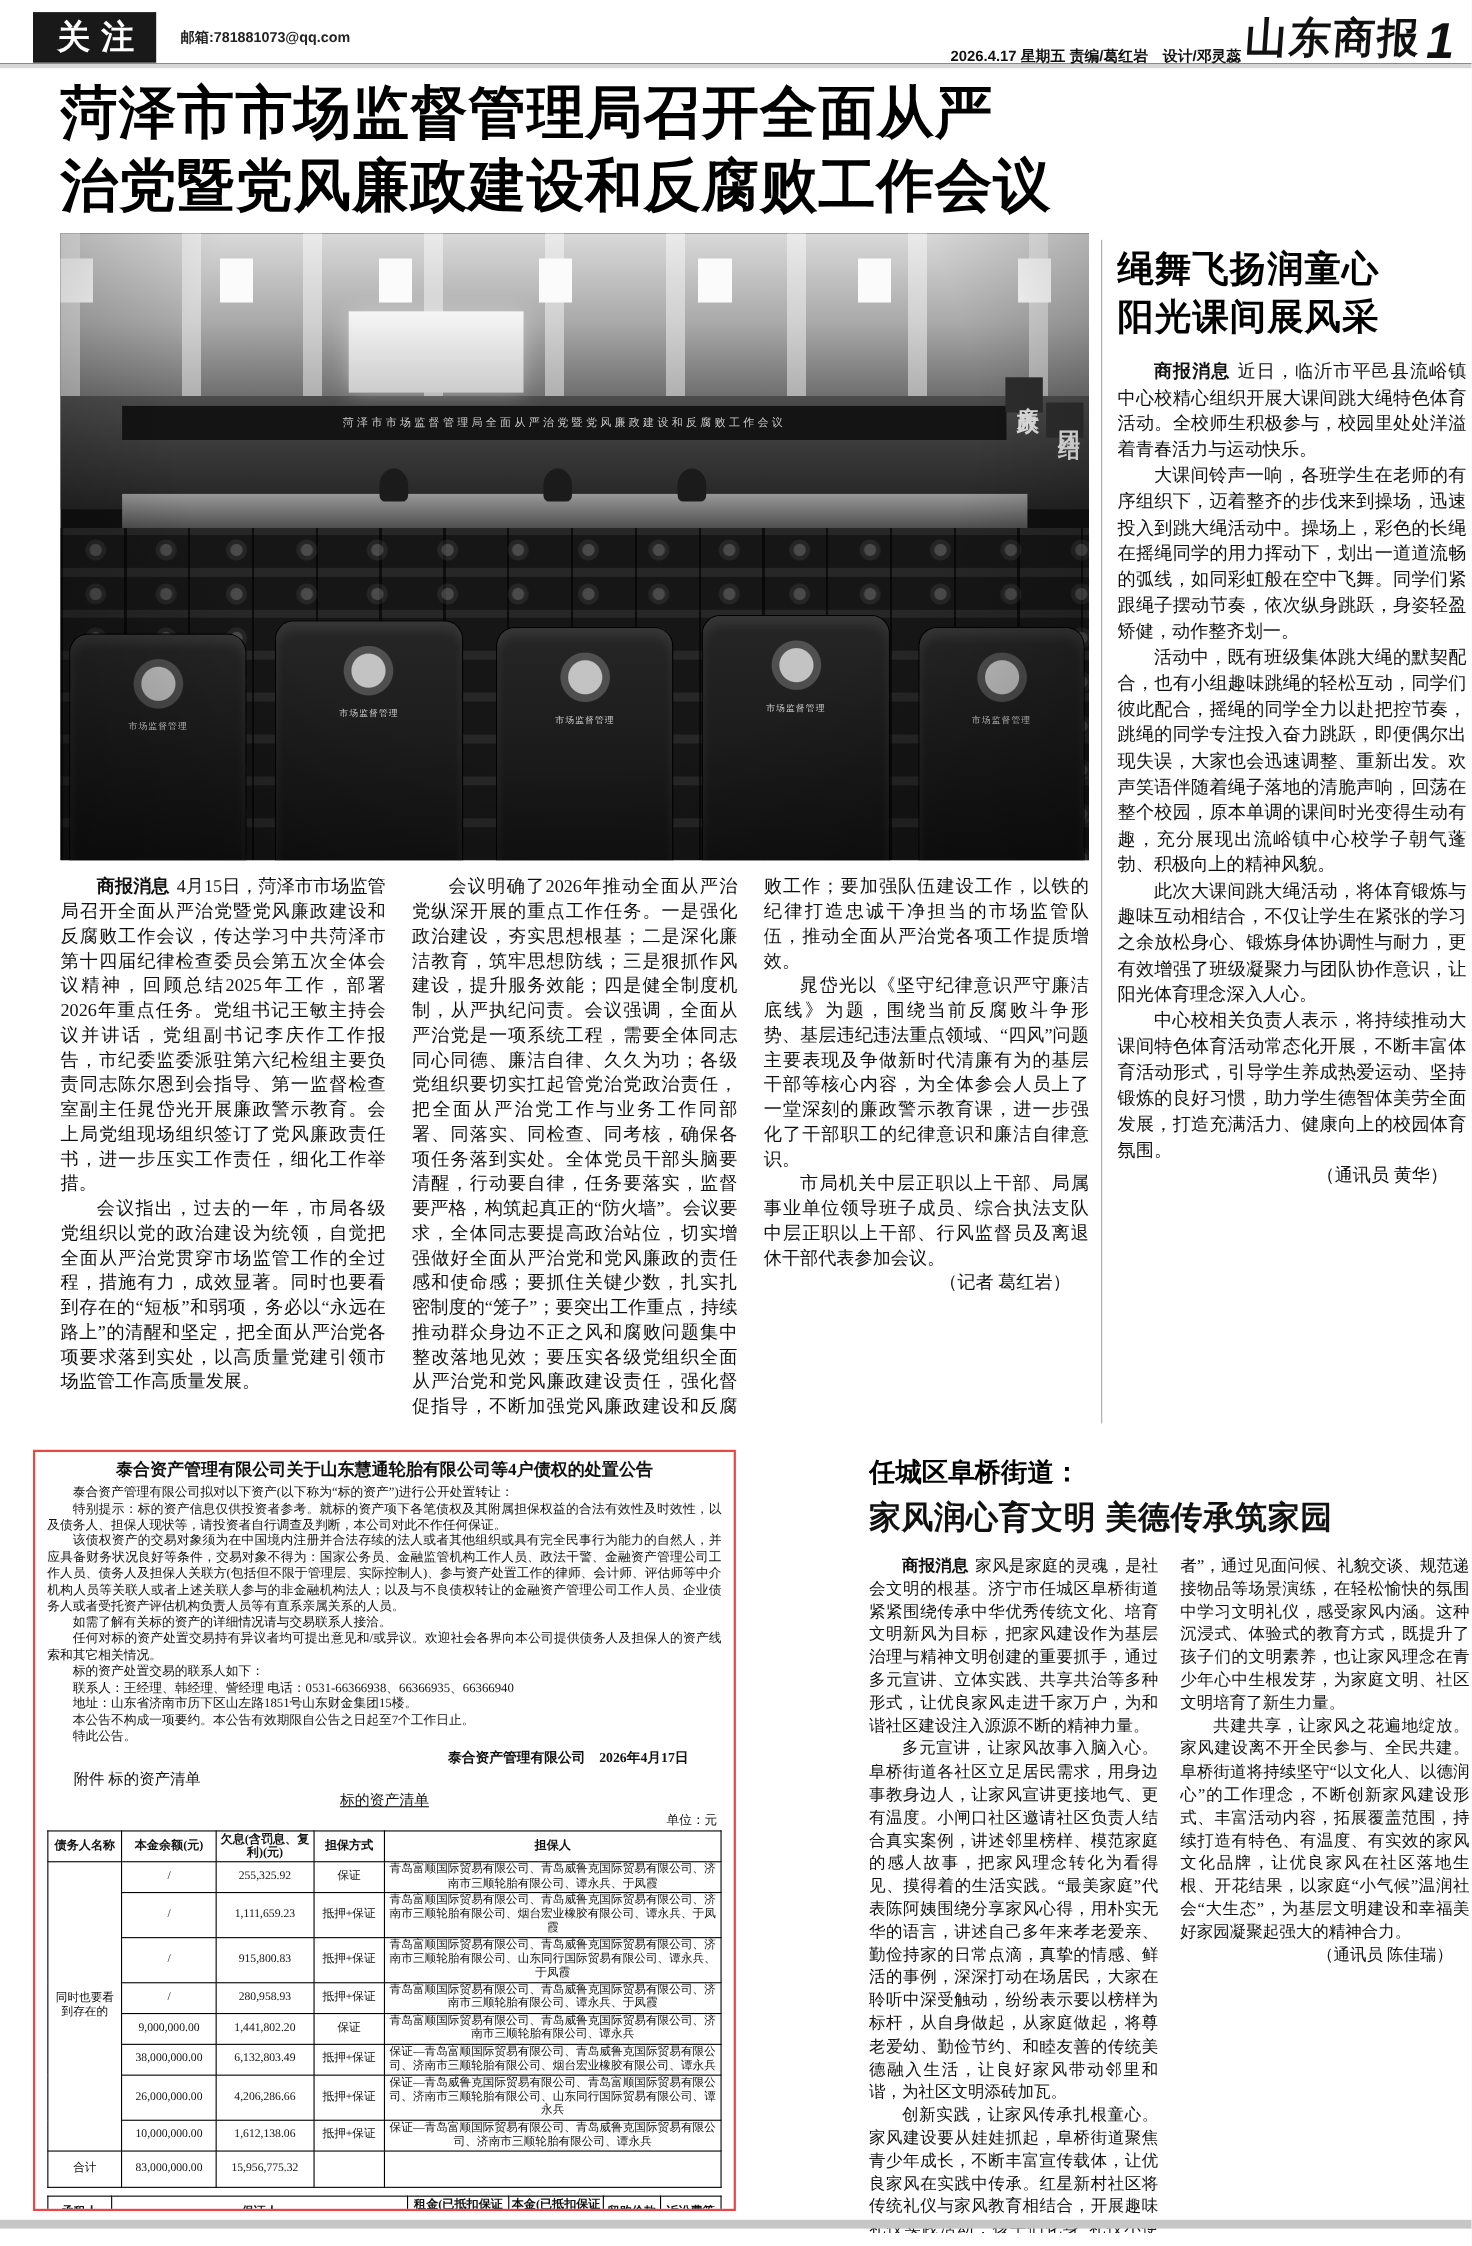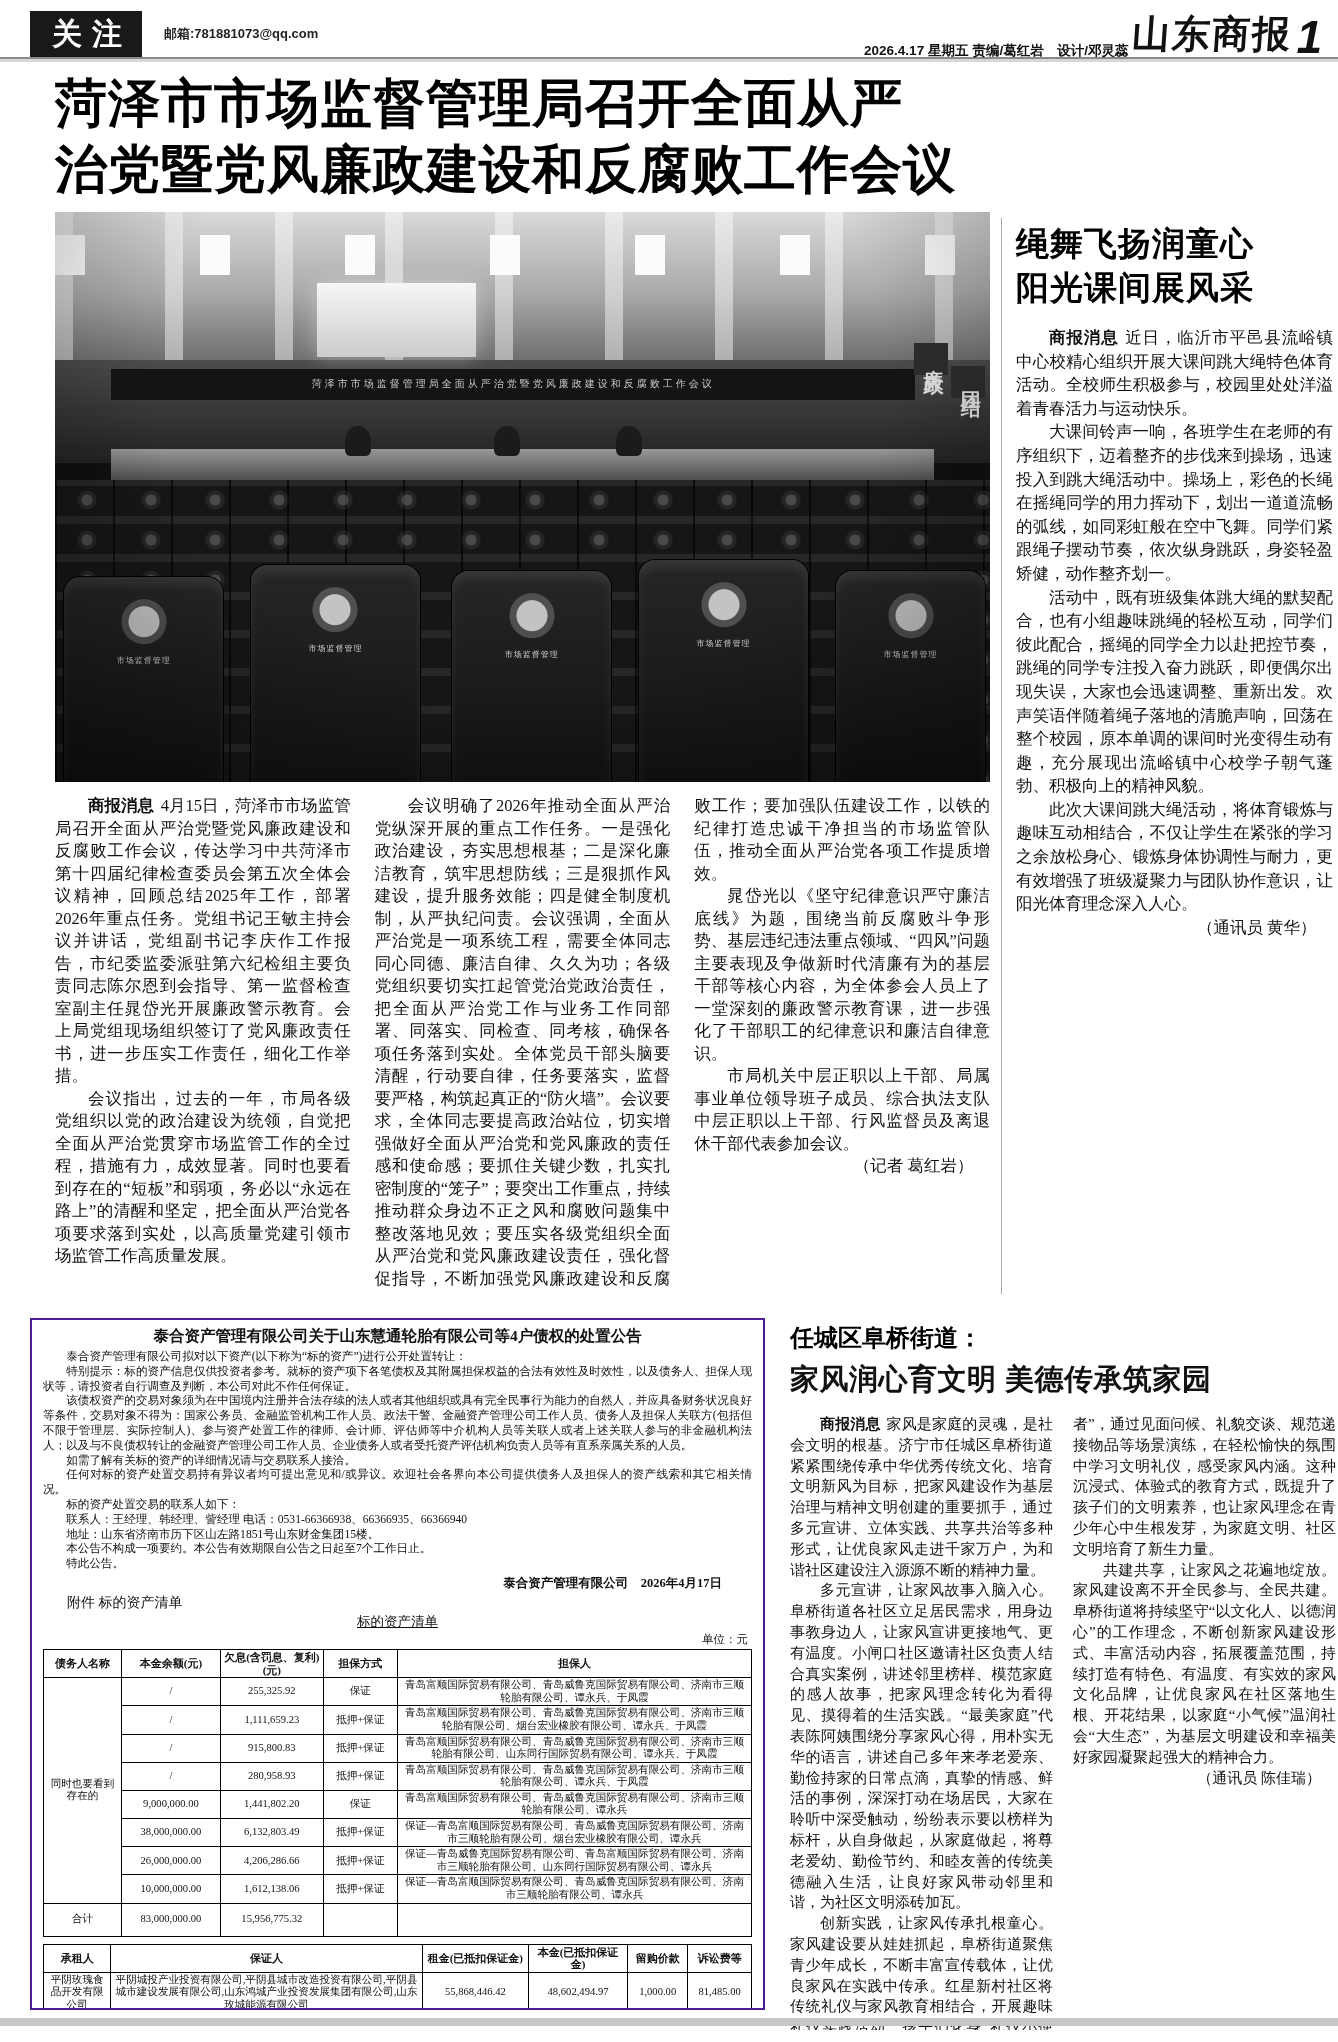--- a/index.html
+++ b/index.html
@@ -64,21 +64,21 @@
 
   .vrule{position:absolute;left:1001px;top:218px;height:1076px;width:1px;background:#aaaaaa;}
 
   
   .sidebar{position:absolute;left:1016px;top:222px;width:317px;}
   .sb-title div{font-family:"Liberation Sans","DejaVu Sans",sans-serif;font-weight:900;font-size:33px;line-height:44px;
      letter-spacing:1px;color:#000;white-space:nowrap;}
   .sb-body{margin-top:16px;font-size:16.5px;line-height:23.6px;text-align:justify;}
 
   
-  .notice{position:absolute;top:1318px;left:30px;width:735px;height:692px;border:2px solid #4c1d95;
+  .notice{position:absolute;top:1318px;left:30px;width:639px;height:692px;border:2px solid #ef4444;
      padding:5px 11px;box-sizing:border-box;overflow:hidden;}
   .notice-title{font-size:15.5px;font-weight:bold;text-align:center;margin:1px 0 3px;}
   .notice-body p{margin:0;font-size:11.6px;line-height:14.8px;text-indent:2em;text-align:justify;}
   .signature{text-align:right;font-weight:bold;font-size:12.5px;margin:3px 30px 2px 0;}
   .attach{font-size:14px;margin:2px 0 0 24px;}
   .tbl-title{text-align:center;font-size:13.5px;margin:1px 0;text-decoration:underline;}
   .unit{text-align:right;font-size:11.5px;margin:0 4px 2px 0;}
   table{width:100%;border-collapse:collapse;table-layout:fixed;padding-left:35px;}
   th,td{border:1px solid #000;font-size:10.6px;line-height:12.6px;text-align:center;vertical-align:middle;padding:1px 2px;
      font-weight:normal;word-break:break-all;}
@@ -167,20 +167,21 @@
   <div class="sidebar">
     <div class="sb-title">
       <div>绳舞飞扬润童心</div>
       <div>阳光课间展风采</div>
     </div>
     <div class="sb-body">
       <p><b class="lead-tag">商报消息</b><span>近日，临沂市平邑县流峪镇中心校精心组织开展大课间跳大绳特色体育活动。全校师生积极参与，校园里处处洋溢着青春活力与运动快乐。</span></p>
       <p>大课间铃声一响，各班学生在老师的有序组织下，迈着整齐的步伐来到操场，迅速投入到跳大绳活动中。操场上，彩色的长绳在摇绳同学的用力挥动下，划出一道道流畅的弧线，如同彩虹般在空中飞舞。同学们紧跟绳子摆动节奏，依次纵身跳跃，身姿轻盈矫健，动作整齐划一。</p>
       <p>活动中，既有班级集体跳大绳的默契配合，也有小组趣味跳绳的轻松互动，同学们彼此配合，摇绳的同学全力以赴把控节奏，跳绳的同学专注投入奋力跳跃，即便偶尔出现失误，大家也会迅速调整、重新出发。欢声笑语伴随着绳子落地的清脆声响，回荡在整个校园，原本单调的课间时光变得生动有趣，充分展现出流峪镇中心校学子朝气蓬勃、积极向上的精神风貌。</p>
       <p>此次大课间跳大绳活动，将体育锻炼与趣味互动相结合，不仅让学生在紧张的学习之余放松身心、锻炼身体协调性与耐力，更有效增强了班级凝聚力与团队协作意识，让阳光体育理念深入人心。</p>
+      <p>中心校相关负责人表示，将持续推动大课间特色体育活动常态化开展，不断丰富体育活动形式，引导学生养成热爱运动、坚持锻炼的良好习惯，助力学生德智体美劳全面发展，打造充满活力、健康向上的校园体育氛围。</p>
       <p class="byline">（通讯员 黄华）</p>
     </div>
   </div>
 
   <div class="notice">
     <div class="notice-title">泰合资产管理有限公司关于山东慧通轮胎有限公司等4户债权的处置公告</div>
     <div class="notice-body">
       <p>泰合资产管理有限公司拟对以下资产(以下称为“标的资产”)进行公开处置转让：</p>
       <p>特别提示：标的资产信息仅供投资者参考。就标的资产项下各笔债权及其附属担保权益的合法有效性及时效性，以及债务人、担保人现状等，请投资者自行调查及判断，本公司对此不作任何保证。</p>
       <p>该债权资产的交易对象须为在中国境内注册并合法存续的法人或者其他组织或具有完全民事行为能力的自然人，并应具备财务状况良好等条件，交易对象不得为：国家公务员、金融监管机构工作人员、政法干警、金融资产管理公司工作人员、债务人及担保人关联方(包括但不限于管理层、实际控制人)、参与资产处置工作的律师、会计师、评估师等中介机构人员等关联人或者上述关联人参与的非金融机构法人；以及与不良债权转让的金融资产管理公司工作人员、企业债务人或者受托资产评估机构负责人员等有直系亲属关系的人员。</p>

